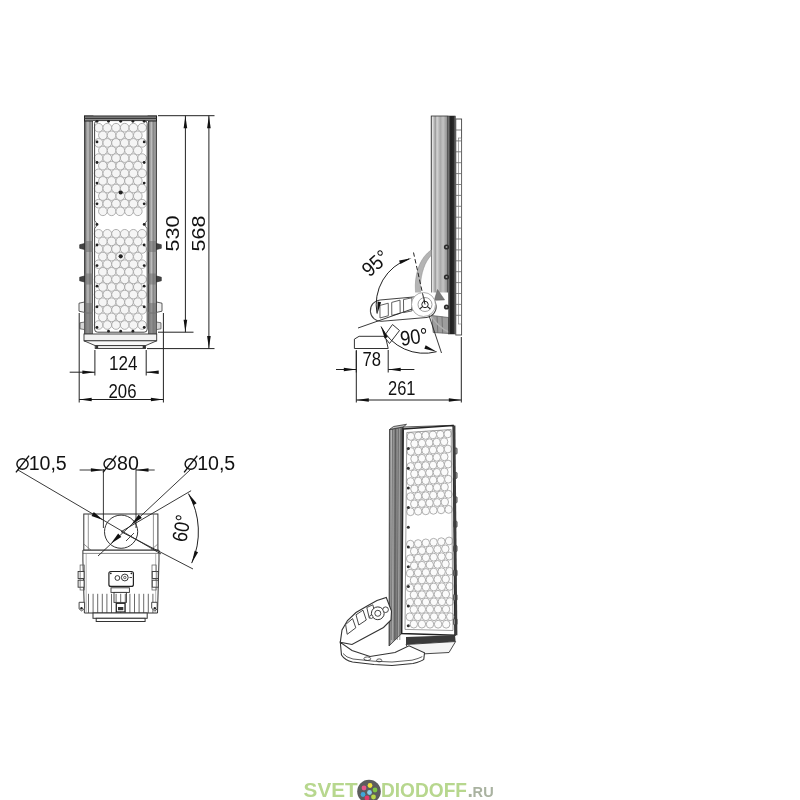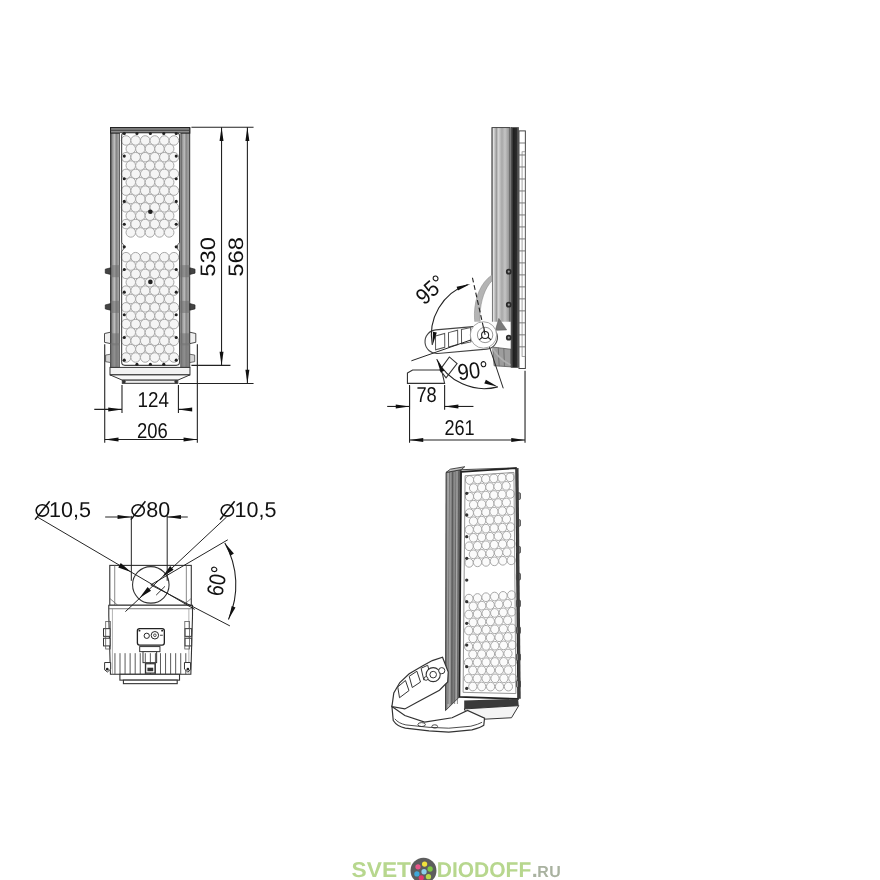--- a/index.html
+++ b/index.html
@@ -1,15 +1,15 @@
 <!DOCTYPE html>
 <html><head><meta charset="utf-8">
 <style>
 html,body{margin:0;padding:0;background:#fff;}
-#page{width:692px;height:800px;position:relative;overflow:hidden;padding-left:16px;}
+#page{width:692px;height:800px;position:relative;overflow:hidden;}
 </style></head>
 <body>
 <div id="page">
 <svg width="800" height="800" viewBox="0 0 800 800" shape-rendering="geometricPrecision">
 <defs>
 <linearGradient id="railG" x1="0" y1="0" x2="1" y2="0">
 <stop offset="0" stop-color="#383838"></stop>
           <stop offset="0.18" stop-color="#8f8f8f"></stop>
           <stop offset="0.42" stop-color="#bdbdbd"></stop>
           <stop offset="0.62" stop-color="#848484"></stop>

